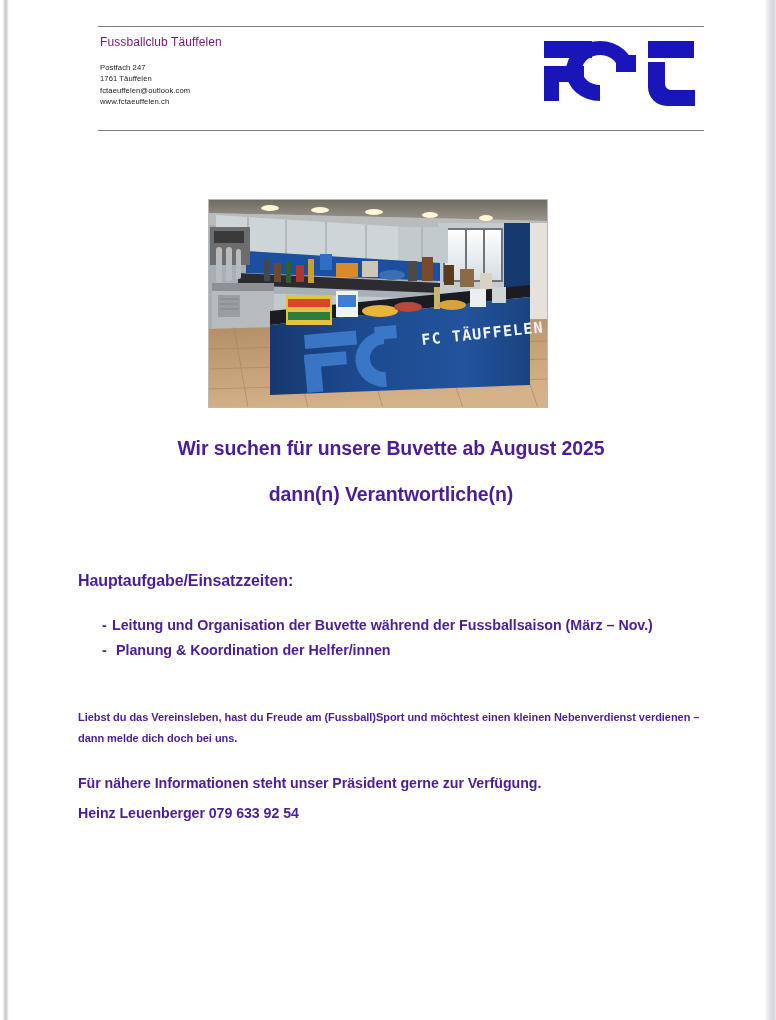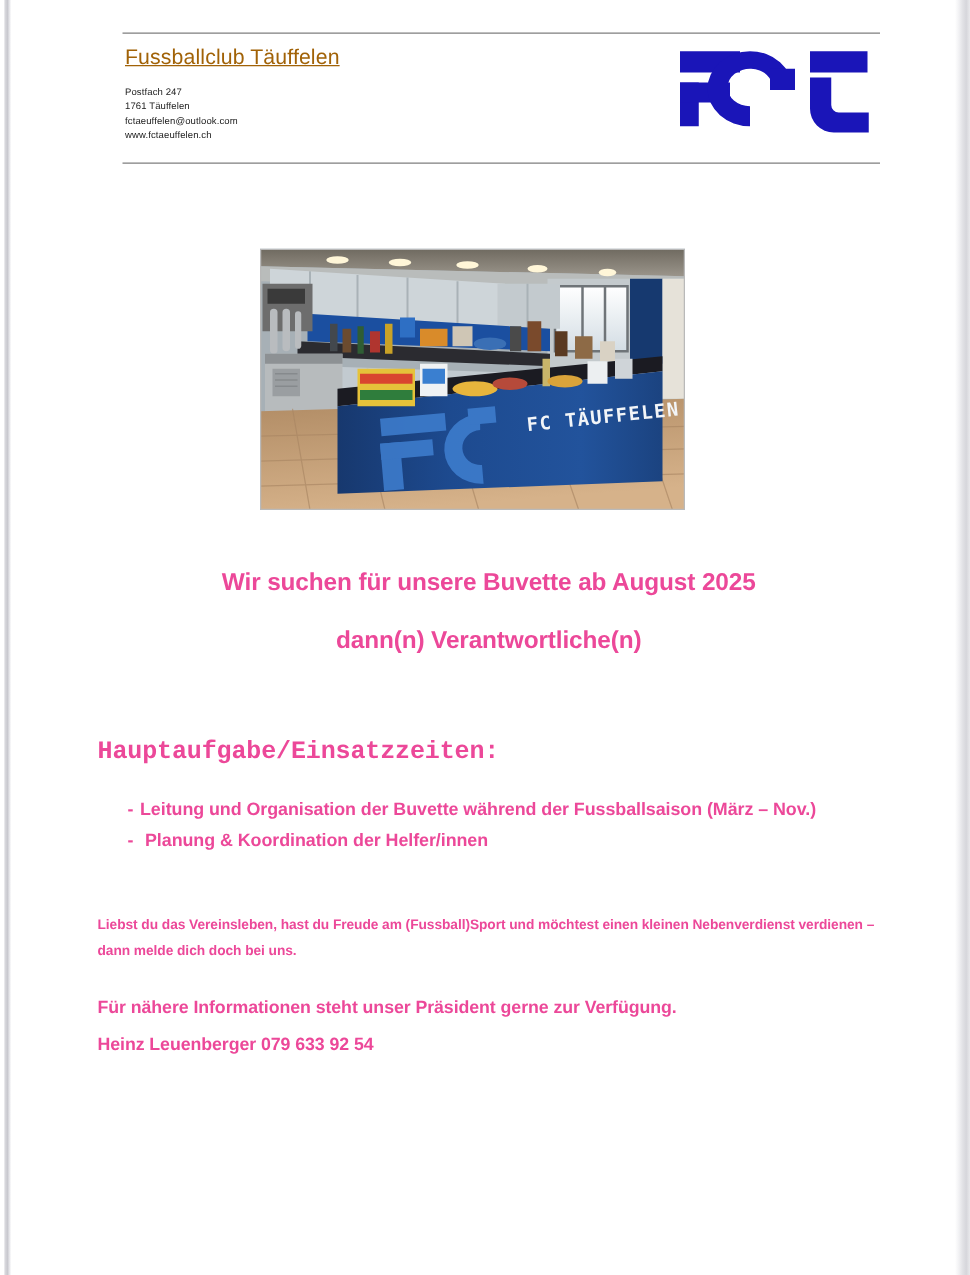--- a/index.html
+++ b/index.html
@@ -42,25 +42,24 @@
   .rule {
     height: 0;
     border-top: 1.3px solid #7f7f7f;
   }
   .lh-body {
     position: relative;
     padding: 9px 0 10px 2px;
     min-height: 84px;
   }
   .club-name {
-    font-size: 17px;
-    color: #a16207;
+    font-size: 12px;
+    color: #701a75;
     letter-spacing: 0.1px;
     line-height: 1.15;
-    text-decoration: underline;
   }
   .club-founded {
     font-size: 8.2px;
     color: #1a1a1a;
     margin-top: 2px;
     letter-spacing: 0.1px;
   }
   .address {
     margin-top: 12px;
     font-size: 7.6px;
@@ -89,40 +88,39 @@
     height: 209px;
     overflow: hidden;
     background: #8f9aa3;
   }
   .photo-wrap svg { display: block; width: 340px; height: 209px; }
 
   
   .content {
     position: absolute;
     left: 78px;
-    top: 457px;
+    top: 439px;
     width: 626px;
-    color: #ec4899;
+    color: #4c1d95;
   }
   .headline {
     text-align: center;
     font-weight: bold;
     font-size: 19.5px;
     line-height: 1.0;
     letter-spacing: -0.1px;
   }
   .headline .l1 { display: block; }
   .headline .l2 { display: block; margin-top: 26px; }
 
   .section-title {
     margin-top: 68px;
     font-weight: bold;
-    font-size: 20px;
+    font-size: 16px;
     letter-spacing: -0.1px;
-    font-family: Liberation Mono, monospace;
   }
 
   .bullets {
     margin-top: 24px;
   }
   .bullet {
     display: flex;
     font-weight: bold;
     font-size: 14.3px;
     line-height: 1.58;

